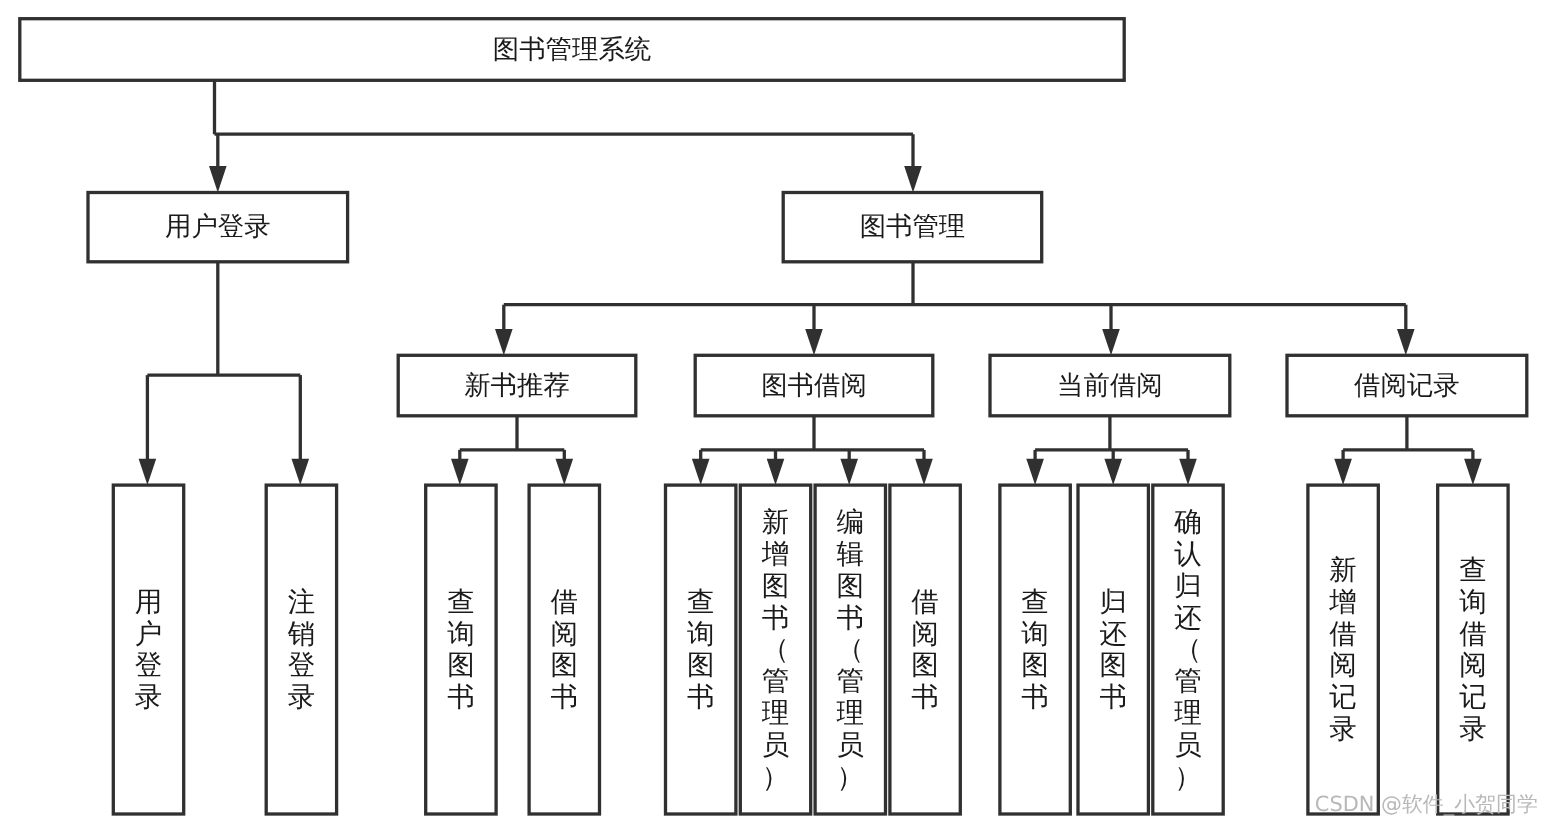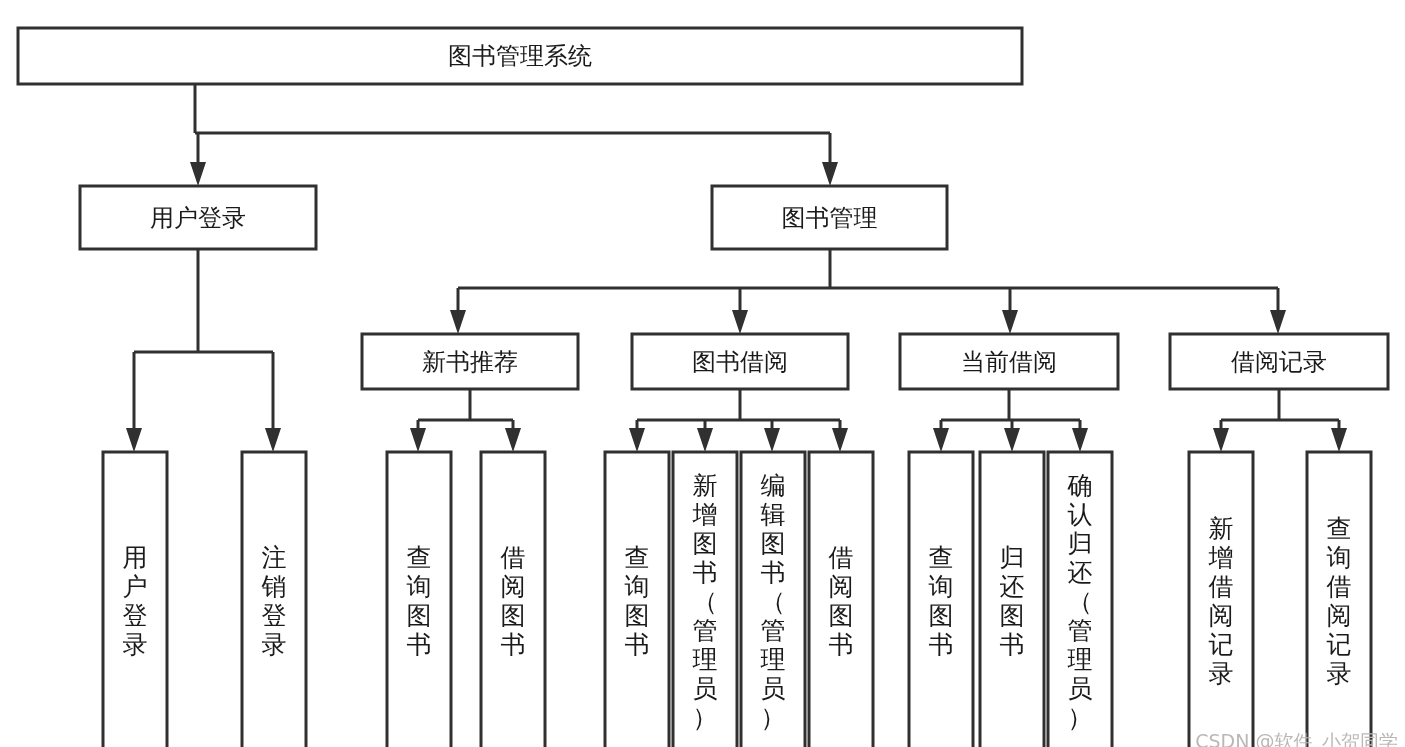--- a/index.html
+++ b/index.html
@@ -11,21 +11,21 @@
   body {
     width: 1405px;
     height: 747px;
     position: relative;
     overflow: hidden;
     font-family: "DejaVu Sans", "Liberation Sans", sans-serif;
   }
   #diagram-root {
     position: absolute;
     left: 0;
-    top: 16px;
+    top: 5px;
     width: 1405px;
     height: 674px;
   }
   svg.diagram-canvas {
     display: block;
     width: 1405px;
     height: 747px;
     background: #ffffff;
   }
   .node-box {

